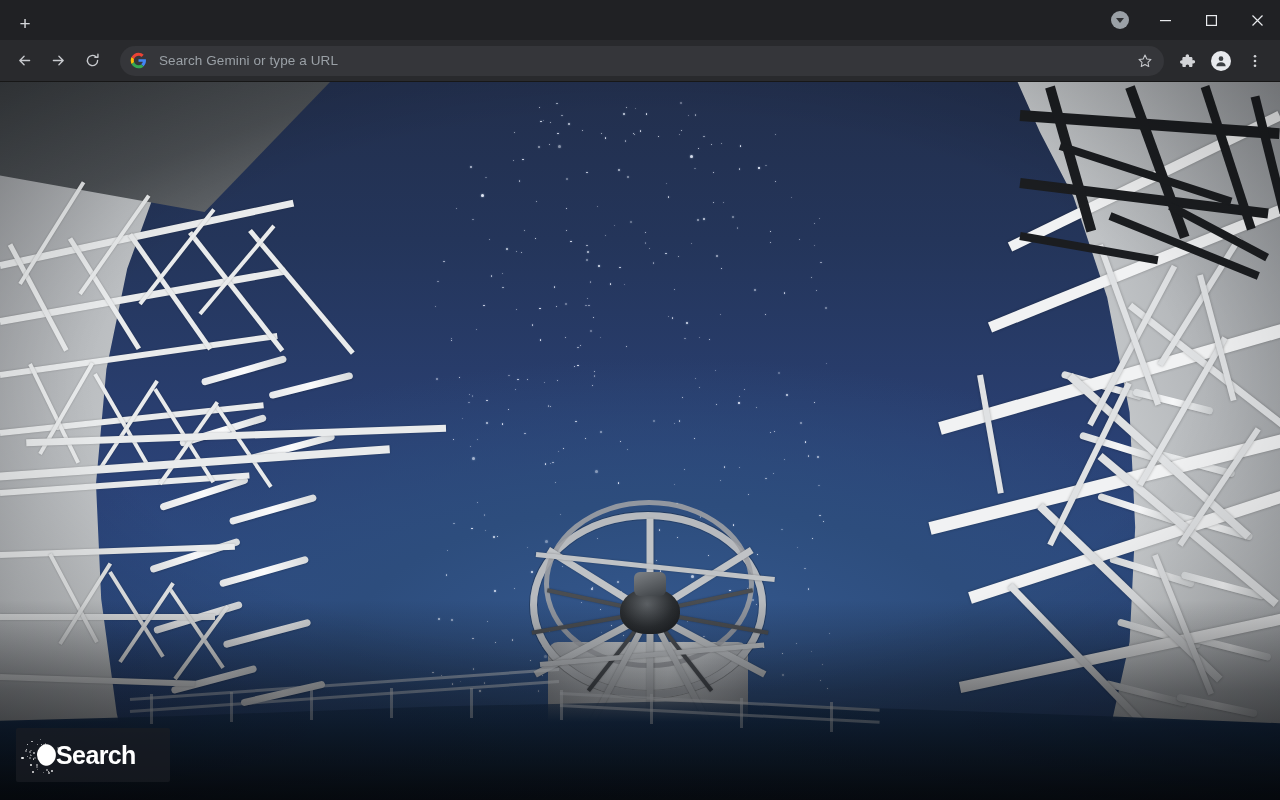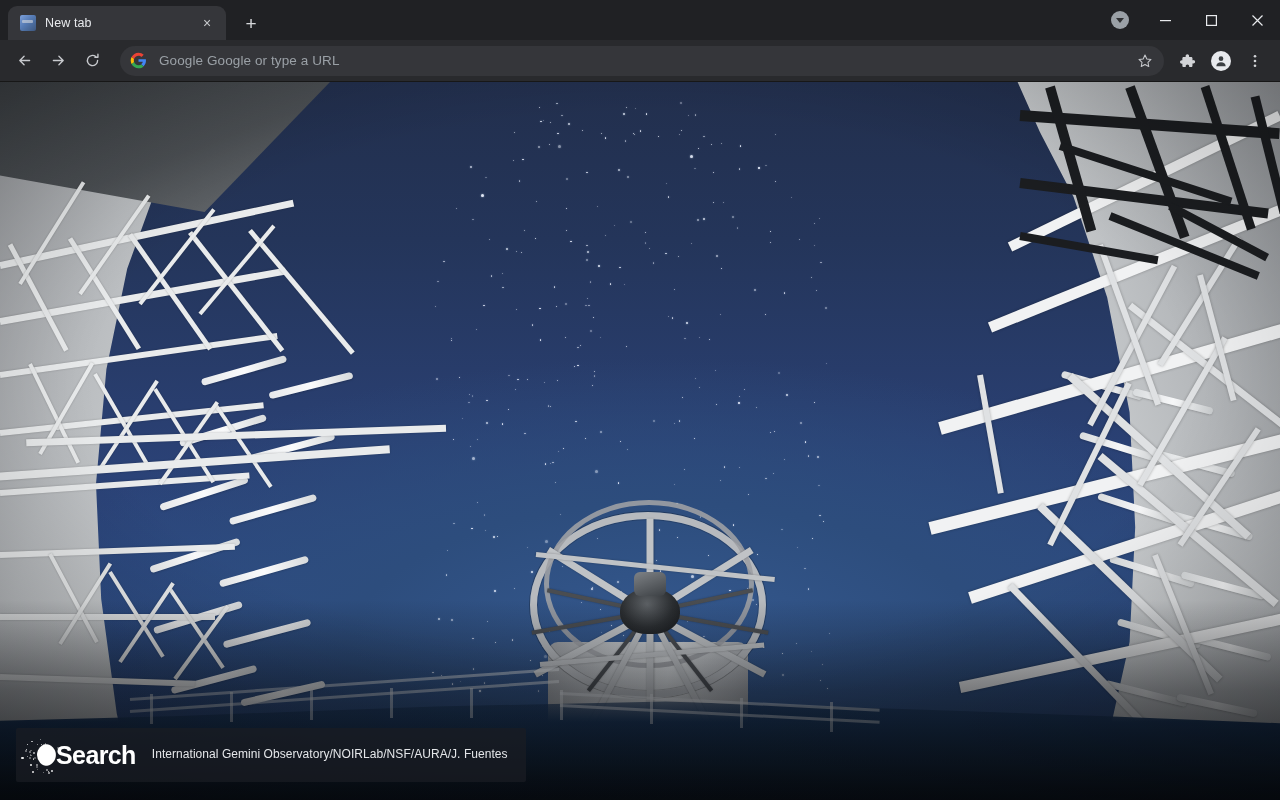--- a/index.html
+++ b/index.html
@@ -271,25 +271,20 @@
     font-size:12px; color:#e4e6e9; line-height:1.45; letter-spacing:.05px;
   }
 </style>
 </head>
 <body>
 
 <div class="browser">
 
   <div class="tabstrip">
 
-    <div class="tab">
-      <span class="tab-favicon"></span>
-      <span class="tab-title">New tab</span>
-      <span class="tab-close">×</span>
-    </div>
 
     <div class="newtab-btn">+</div>
 
     <div class="win-controls">
       <div class="win-extra">
         <span class="circ">
             <i></i>
           </span>
       </div>
       <div class="win-btn">
@@ -333,21 +328,21 @@
 
     <div class="omnibox">
       <span class="g-logo">
         <svg width="17" height="17" viewBox="0 0 48 48" aria-hidden="true">
           <path fill="#4285F4" d="M45.1 24.5c0-1.6-.1-2.8-.4-4H24v7.3h12.1c-.2 1.9-1.6 4.8-4.5 6.8l-.1.3 6.5 5 .5.1c4.1-3.8 6.6-9.4 6.6-15.5"></path>
           <path fill="#34A853" d="M24 46c5.9 0 10.9-2 14.5-5.3l-6.9-5.4c-1.9 1.3-4.4 2.2-7.6 2.2-5.8 0-10.7-3.8-12.5-9.1l-.3 0-6.7 5.2-.1.3C8 40.4 15.4 46 24 46"></path>
           <path fill="#FBBC05" d="M11.5 28.4c-.5-1.4-.8-2.9-.8-4.4s.3-3 .7-4.4l0-.3-6.8-5.3-.2.1C2.9 17 2 20.4 2 24s.9 7 2.4 10l7.1-5.6"></path>
           <path fill="#EA4335" d="M24 10.5c4.1 0 6.9 1.8 8.5 3.3l6.2-6C34.9 4.3 29.9 2 24 2 15.4 2 8 7.6 4.4 14l7.1 5.6c1.8-5.3 6.7-9.1 12.5-9.1"></path>
         </svg>
       </span>
-      <span class="omni-placeholder">Google Google or type a URL</span>
+      <span class="omni-placeholder">Search Gemini or type a URL</span>
       <span class="star-btn">
         <svg width="16" height="16" viewBox="0 0 20 20" aria-hidden="true">
           <path d="M10 2.6 L12.3 7.4 L17.5 8.1 L13.7 11.7 L14.7 16.9 L10 14.4 L5.3 16.9 L6.3 11.7 L2.5 8.1 L7.7 7.4 Z" fill="none" stroke="#c8cace" stroke-width="1.3" stroke-linejoin="round"></path>
         </svg>
       </span>
     </div>
 
     <div class="tb-right">
       <div class="tb-btn">
         <svg width="18" height="18" viewBox="0 0 24 24" aria-hidden="true">
@@ -858,20 +853,19 @@
 
       <div class="caption">
         <div class="noirlab-logo">
           <span class="nl-mark">
             <span class="moon"></span>
             <span class="dust" id="nlDust"><i style="left: 0.9px; top: 11px; width: 2.1px; height: 2.1px; opacity: 0.5;"></i><i style="left: 3.3px; top: 0.5px; width: 1.7px; height: 1.7px; opacity: 0.7;"></i><i style="left: -6.6px; top: 17px; width: 2.3px; height: 2.3px; opacity: 0.91;"></i><i style="left: 1.8px; top: 24.2px; width: 1.9px; height: 1.9px; opacity: 0.92;"></i><i style="left: 1.1px; top: 17px; width: 1.6px; height: 1.6px; opacity: 0.41;"></i><i style="left: 15px; top: 31.6px; width: 1.4px; height: 1.4px; opacity: 0.49;"></i><i style="left: 29.4px; top: 7.2px; width: 2.3px; height: 2.3px; opacity: 0.37;"></i><i style="left: -2.1px; top: 9.3px; width: 1px; height: 1px; opacity: 0.87;"></i><i style="left: 1.8px; top: 14.5px; width: 1.2px; height: 1.2px; opacity: 0.64;"></i><i style="left: 15.3px; top: 3.8px; width: 2.2px; height: 2.2px; opacity: 0.4;"></i><i style="left: 4.8px; top: 11.5px; width: 2px; height: 2px; opacity: 0.71;"></i><i style="left: 6.2px; top: 16.9px; width: 2.3px; height: 2.3px; opacity: 0.36;"></i><i style="left: 23px; top: 29.8px; width: 1.8px; height: 1.8px; opacity: 0.84;"></i><i style="left: 16.6px; top: 3px; width: 1.5px; height: 1.5px; opacity: 0.53;"></i><i style="left: -0.8px; top: 3.6px; width: 1.1px; height: 1.1px; opacity: 0.9;"></i><i style="left: 8.9px; top: 3.8px; width: 1.2px; height: 1.2px; opacity: 0.6;"></i><i style="left: 3.9px; top: 30.9px; width: 1.8px; height: 1.8px; opacity: 0.44;"></i><i style="left: 2.4px; top: 9.6px; width: 1.2px; height: 1.2px; opacity: 0.36;"></i><i style="left: 11.8px; top: -1.5px; width: 1.3px; height: 1.3px; opacity: 0.55;"></i><i style="left: 19.9px; top: 30.8px; width: 1.3px; height: 1.3px; opacity: 0.81;"></i><i style="left: -1px; top: 16.2px; width: 1.1px; height: 1.1px; opacity: 0.69;"></i><i style="left: 4.9px; top: 18px; width: 1.6px; height: 1.6px; opacity: 0.76;"></i><i style="left: 8.2px; top: 25.5px; width: 2.3px; height: 2.3px; opacity: 0.41;"></i><i style="left: 3.1px; top: 14.5px; width: 1.1px; height: 1.1px; opacity: 0.53;"></i><i style="left: 7.7px; top: 24.2px; width: 1.9px; height: 1.9px; opacity: 0.56;"></i><i style="left: 3.9px; top: 30.5px; width: 2.2px; height: 2.2px; opacity: 0.67;"></i><i style="left: 12.7px; top: 3.7px; width: 1.7px; height: 1.7px; opacity: 0.79;"></i><i style="left: 18.4px; top: 28.5px; width: 2.1px; height: 2.1px; opacity: 0.59;"></i><i style="left: 8.5px; top: 28.6px; width: 1.3px; height: 1.3px; opacity: 0.36;"></i><i style="left: 1.9px; top: 14px; width: 1.1px; height: 1.1px; opacity: 0.42;"></i><i style="left: 19.5px; top: 31.9px; width: 2.3px; height: 2.3px; opacity: 0.7;"></i><i style="left: -2.9px; top: 9.9px; width: 2.3px; height: 2.3px; opacity: 0.48;"></i><i style="left: 30.9px; top: 21.4px; width: 1.6px; height: 1.6px; opacity: 0.36;"></i></span>
           </span>
           <span class="nl-word">Search</span>
         </div>
         <div class="cap-text">
-          <div class="cap-credit">International Gemini Observatory/NOIRLab/NSF/AURA/J. Fuentes</div>
         </div>
       </div>
 
     </div>
   </div>
 
 </div>
 
 </body></html>

